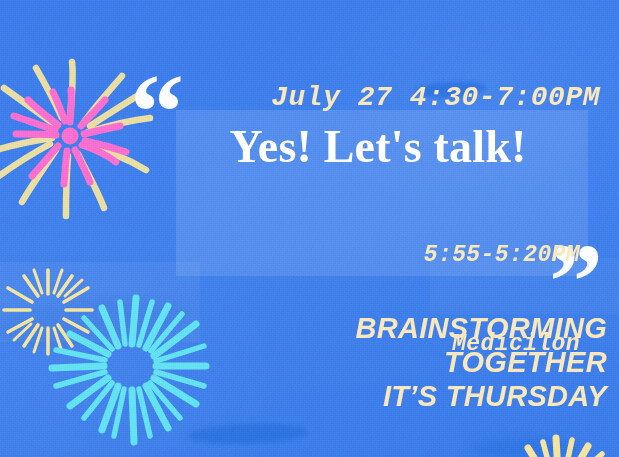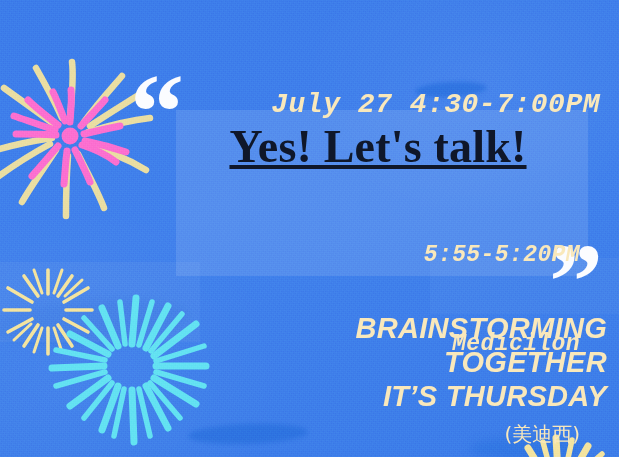--- a/index.html
+++ b/index.html
@@ -72,21 +72,21 @@
     line-height: 1;
     user-select: none;
   }
   .qmark-open  { left: 130px; top: 58px;  font-size: 108px; letter-spacing: -2px; }
   .qmark-close { left: 549px; top: 228px; font-size: 108px; letter-spacing: -2px; }
 
   
   .header {
     position: absolute;
     left: 0;
-    top: 12px;
+    top: 5px;
     width: 600px;
     text-align: right;
     color: #f9e8bb;
     font-family: "Liberation Mono", "DejaVu Sans Mono", monospace;
     font-weight: 700;
     font-style: italic;
     font-size: 28px;
     line-height: 1.33;
     letter-spacing: 0.5px;
     white-space: pre;
@@ -94,28 +94,27 @@
   .header-line { display: block; }
   .sup { font-size: 0.60em; vertical-align: super; }
 
   
   .headline {
     position: absolute;
     left: 176px;
     top: 124px;
     width: 404px;
     text-align: center;
-    color: #0f172a;
+    color: #ffffff;
     font-family: "Liberation Serif", "DejaVu Serif", serif;
     font-weight: 700;
     font-size: 46px;
     line-height: 1;
     letter-spacing: 0.2px;
     white-space: nowrap;
-    text-decoration: underline;
   }
 
   
   .details {
     position: absolute;
     left: 180px;
     top: 181px;
     width: 400px;
     text-align: right;
     color: #f9e8bb;
@@ -291,21 +290,20 @@
 
   <div class="header">
     <span class="header-line">July 27 4:30-7:00PM</span>
   </div>
 
   <div class="headline">Yes! Let's talk!</div>
 
   <div class="details">
     <span style="display:block">5:55-5:20PM</span>
     <span style="display:block">Medicilon</span>
-    <span class="cn">(美迪西)</span>
   </div>
 
   <div class="slogan">
     <span>BRAINSTORMING</span>
     <span>TOGETHER</span>
     <span>IT’S THURSDAY</span>
   </div>
 
 </div>
 

